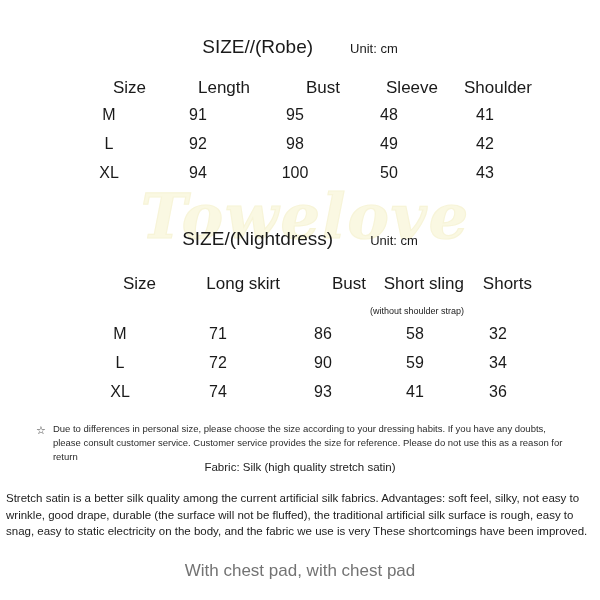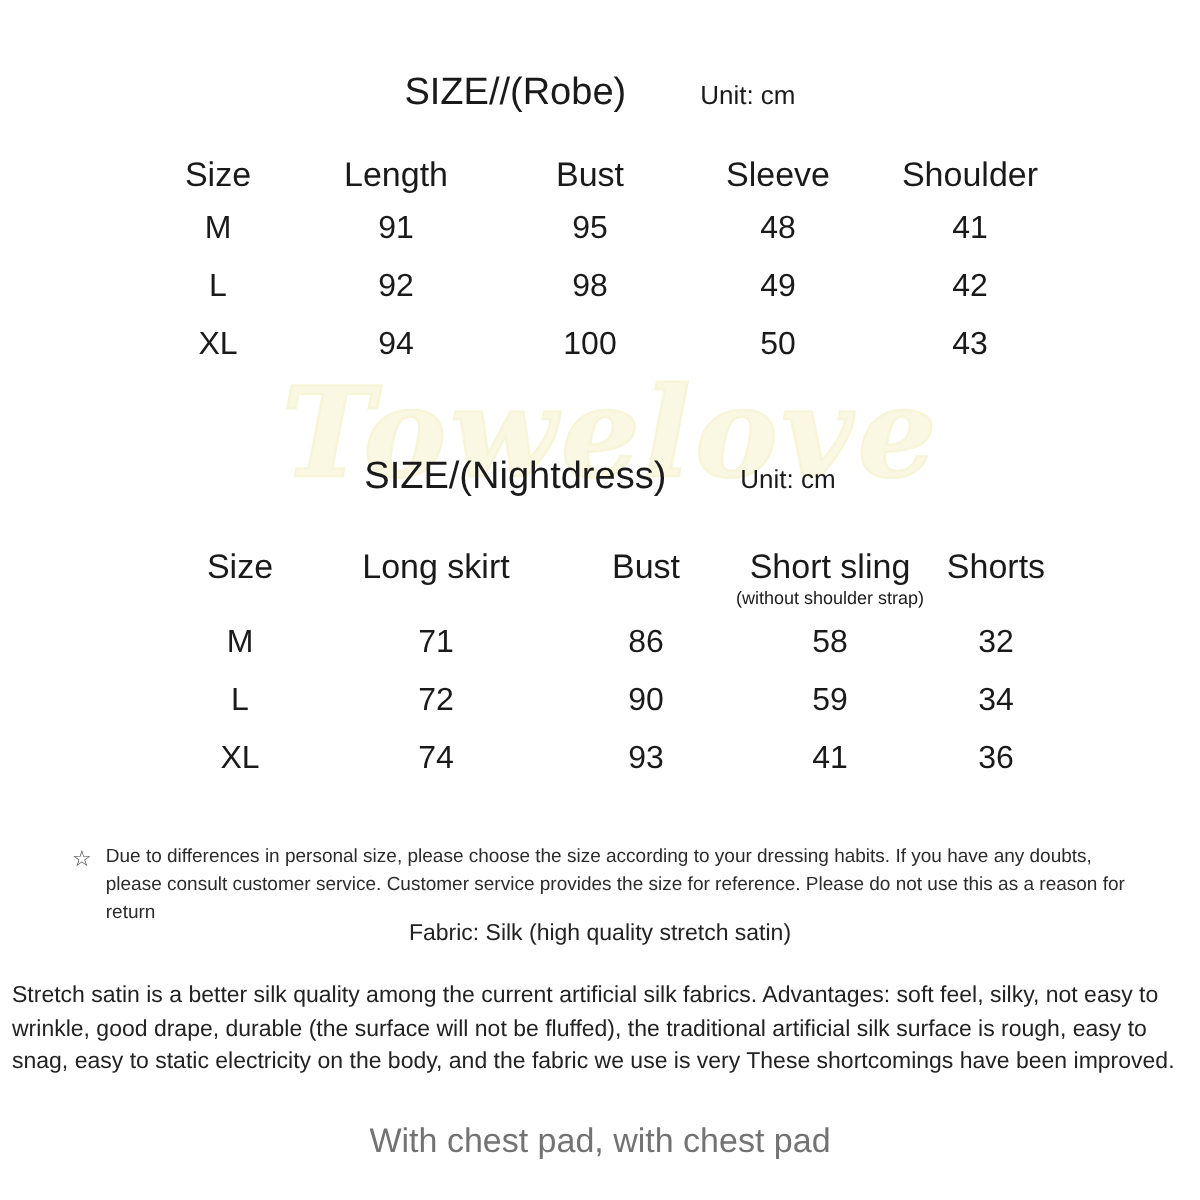--- a/index.html
+++ b/index.html
@@ -72,29 +72,30 @@
   table.size-table td {
     text-align: center;
     font-weight: normal;
     vertical-align: top;
     padding: 0;
     white-space: nowrap;
   }
   table.size-table th {
     font-size: 17px;
     padding-bottom: 2px;
+    text-align: right;
   }
   table.size-table td {
     font-size: 16px;
   }
   .sub-note {
     display: block;
     font-size: 9px;
     line-height: 11px;
-    margin-top: 0px;
+    margin-top: 12px;
   }
   .th-stack { line-height: 20px; }
 
   
   #table-robe { position: absolute; left: 72px; top: 78px; width: 460px; }
   #table-robe col.c-size     { width: 74px; }
   #table-robe col.c-length   { width: 104px; }
   #table-robe col.c-bust     { width: 90px; }
   #table-robe col.c-sleeve   { width: 98px; }
   #table-robe col.c-shoulder { width: 94px; }

